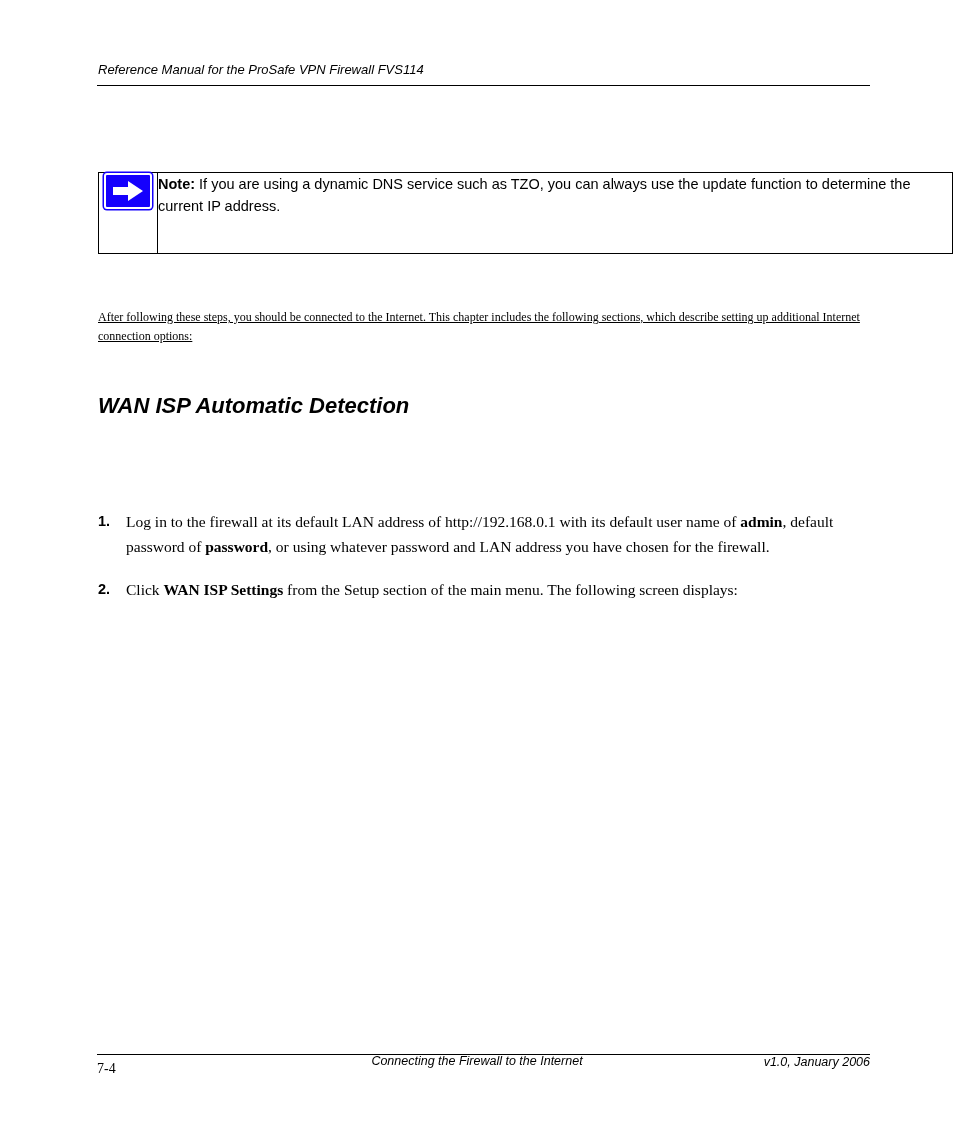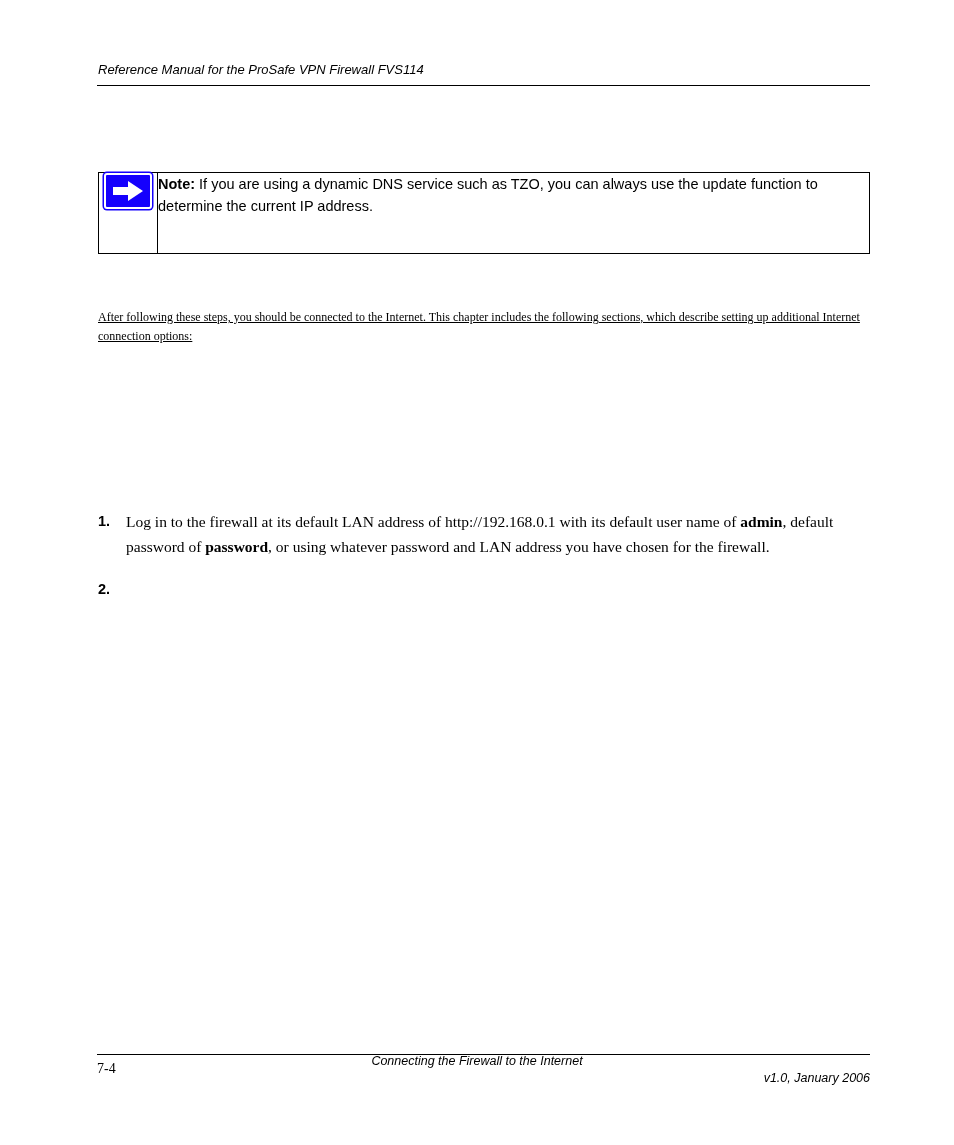--- a/index.html
+++ b/index.html
@@ -31,21 +31,21 @@
   top: 62px;
   font-family: Arial, Helvetica, sans-serif;
   font-size: 13px;
   font-style: italic;
   color: #000;
 }
 .note-table {
   position: absolute;
   left: 98px;
   top: 172px;
-  width: 772px;
+  width: 855px;
   border: 1px solid #000;
   border-collapse: collapse;
   box-sizing: border-box;
 }
 .note-table td {
   border: 1px solid #000;
   vertical-align: top;
   padding: 0;
 }
 .icon-cell {
@@ -144,21 +144,21 @@
   right: 0;
   bottom: 77px;
   text-align: center;
   font-family: Arial, Helvetica, sans-serif;
   font-style: italic;
   font-size: 12.5px;
 }
 .footer-right {
   position: absolute;
   right: 84px;
-  bottom: 60px;
+  bottom: 76px;
   font-family: Arial, Helvetica, sans-serif;
   font-style: italic;
   font-size: 12.5px;
 }
 </style>
 </head>
 <body>
 
 <div class="page">
 
@@ -178,31 +178,35 @@
       <td class="note-text-cell">
         <span class="note-label">Note:</span>
         <span>If you are using a dynamic DNS service such as TZO, you can always use the update function to determine the current IP address.</span>
       </td>
     </tr>
   </tbody>
     </table>
 
   <div class="body para1">After following these steps, you should be connected to the Internet. This chapter includes the following sections, which describe setting up additional Internet connection options:</div>
 
+  <div class="body h2">WAN ISP Automatic Detection</div>
 
 
   <div class="body steps">
     <div class="step">
       <span class="num">1.</span>
       <span class="line1">
         <span>Log in to the firewall at its default LAN address of http://192.168.0.1 with its default user name of </span><b>admin</b><span>, default password of </span><b>password</b><span>, or using whatever password and LAN address you have chosen for the firewall.</span>
       </span>
     </div>
     <div class="step">
       <span class="num">2.</span>
+      <span class="line1">
+        <span>Click </span><b>WAN ISP Settings</b><span>  from the Setup section of the main menu. The following screen displays:</span>
+      </span>
     </div>
   </div>
 
   <div class="hr-bottom"></div>
   <div class="footer-left">7-4</div>
   <div class="footer-center">Connecting the Firewall to the Internet</div>
   <div class="footer-right">v1.0, January 2006</div>
 
 </div>
 

